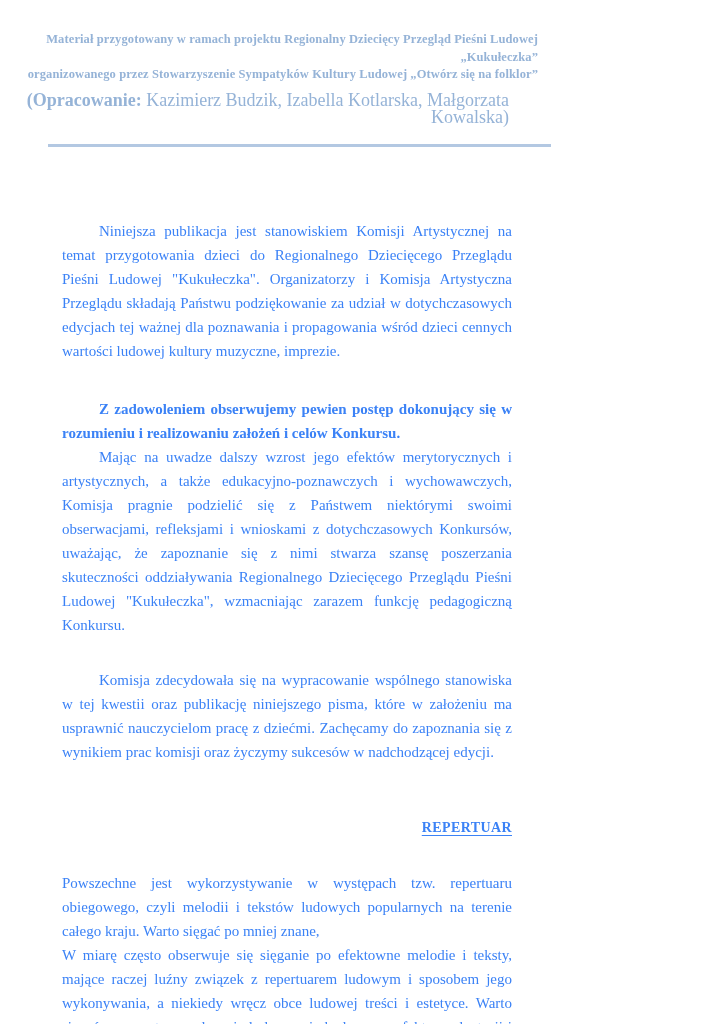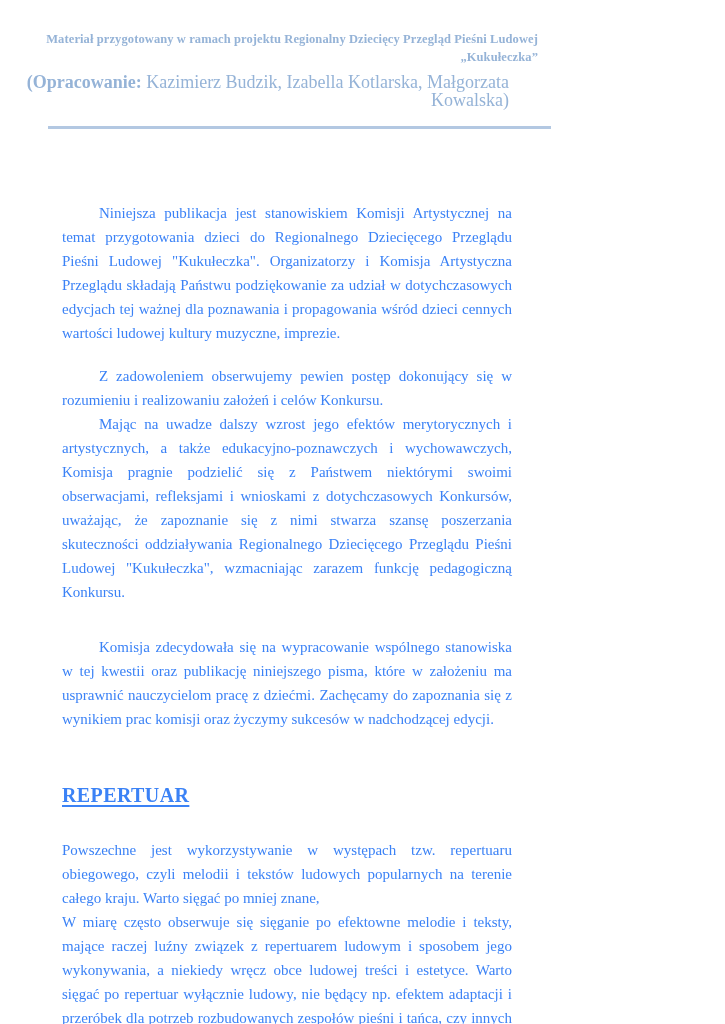--- a/index.html
+++ b/index.html
@@ -46,41 +46,42 @@
     font-size: 15px;
     line-height: 24px;
     text-align: justify;
   }
   .para {
     margin: 0;
   }
   .indent {
     text-indent: 37px;
   }
-  .gap-line-1 { margin-top: 19px; }
+  .gap-line-1 { margin-top: 34px; font-weight: bold; }
   .gap-line-2 { }
   .gap-small  { margin-top: 31px; }
   .section-heading {
     margin: 52px 0 7px 0;
-    font-size: 20px;
+    font-size: 14px;
     line-height: 24px;
     font-weight: 700;
     letter-spacing: 0.4px;
     text-decoration: underline;
     text-underline-offset: 3px;
-    text-align: left;
+    text-align: right;
   }
 </style>
 </head>
 <body>
 
 <div class="page" style="background: rgb(255, 255, 255);">
 
   <header class="doc-header" style="color: rgb(149, 179, 215);">
     <p class="hdr-line">Materiał przygotowany w ramach projektu Regionalny Dziecięcy Przegląd Pieśni Ludowej „Kukułeczka”</p>
+    <p class="hdr-line">organizowanego przez Stowarzyszenie Sympatyków Kultury Ludowej „Otwórz się na folklor”</p>
     <p class="hdr-credit"><span class="credit-label">(Opracowanie:</span><span class="credit-names"> Kazimierz Budzik, Izabella Kotlarska, Małgorzata Kowalska)</span></p>
     <div class="hdr-rule" style="background: rgb(179, 200, 226);"></div>
   </header>
 
   <main class="doc-body" style="color: #3b82f6;">
     <p class="para indent">Niniejsza publikacja jest stanowiskiem Komisji Artystycznej na temat przygotowania dzieci do Regionalnego Dziecięcego Przeglądu Pieśni Ludowej "Kukułeczka". Organizatorzy i Komisja Artystyczna Przeglądu składają Państwu podziękowanie za udział w dotychczasowych edycjach tej ważnej dla poznawania i propagowania wśród dzieci cennych wartości ludowej kultury muzyczne,  imprezie.</p>
     <p class="para indent gap-line-1">Z zadowoleniem obserwujemy pewien postęp dokonujący się w rozumieniu i realizowaniu założeń i celów Konkursu.</p>
     <p class="para indent gap-line-2">Mając na uwadze dalszy wzrost jego efektów merytorycznych i artystycznych, a także edukacyjno-poznawczych i wychowawczych, Komisja pragnie podzielić się z Państwem niektórymi swoimi obserwacjami, refleksjami i wnioskami z dotychczasowych Konkursów, uważając, że zapoznanie się z nimi stwarza szansę poszerzania skuteczności oddziaływania Regionalnego Dziecięcego Przeglądu Pieśni Ludowej "Kukułeczka", wzmacniając zarazem funkcję pedagogiczną Konkursu.</p>
     <p class="para indent gap-small">Komisja zdecydowała się na wypracowanie wspólnego stanowiska w tej kwestii oraz publikację niniejszego pisma, które w założeniu ma usprawnić nauczycielom pracę z dziećmi. Zachęcamy do zapoznania się z wynikiem prac komisji oraz życzymy sukcesów w nadchodzącej edycji.</p>
 

